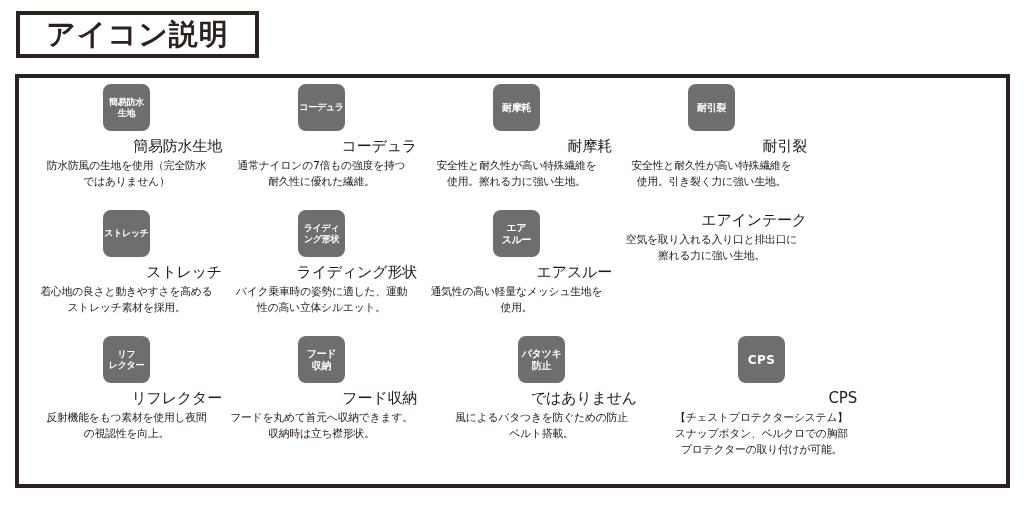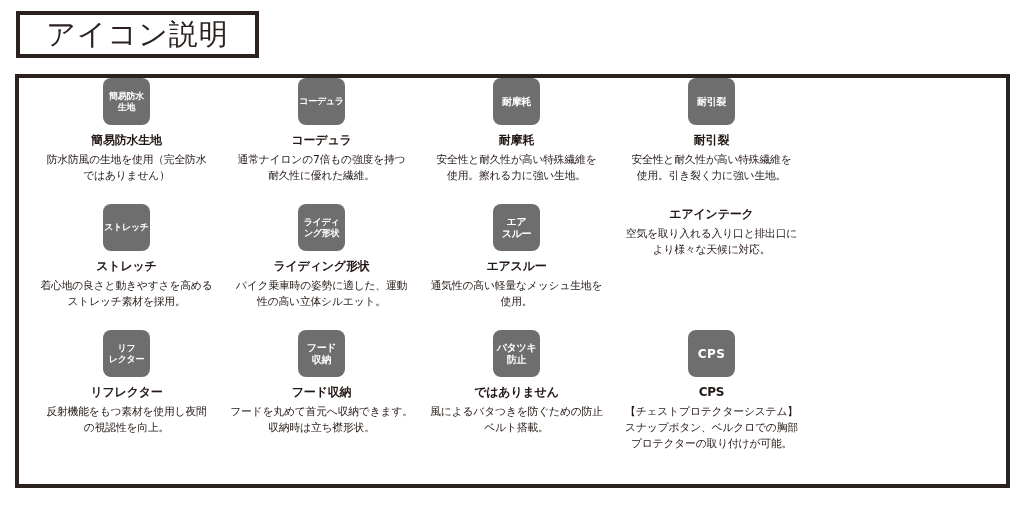--- a/index.html
+++ b/index.html
@@ -30,21 +30,21 @@
     height: 47px;
     border: 4px solid #2b2220;
     box-sizing: border-box;
     background: #ffffff;
     display: flex;
     align-items: center;
     justify-content: center;
   }
   .title-text {
     font-size: 29px;
-    font-weight: normal;
+    font-weight: bold;
     letter-spacing: 1px;
     color: #2b2220;
     line-height: 1;
     white-space: nowrap;
   }
 
   
   .frame {
     position: absolute;
     left: 15px;
@@ -55,35 +55,35 @@
     box-sizing: border-box;
     background: #ffffff;
   }
 
   .grid {
     position: absolute;
     left: 0;
     top: 0;
     width: 100%;
     height: 100%;
-    padding: 0 10px 0 10px;
+    padding: 6px 10px 0 10px;
     box-sizing: border-box;
     display: flex;
     flex-wrap: wrap;
     align-content: flex-start;
   }
 
   .cell {
     width: 195px;
     margin-right: 0;
     box-sizing: border-box;
     padding: 0 2px;
     height: 126px;
   }
-  .cell.row3 { height: 130px; }
+  .cell.row3 { height: 130px; margin-left: 25px; }
 
   .icon-wrap {
     display: flex;
     justify-content: center;
     height: 52px;
   }
   .icon-box {
     width: 47px;
     height: 47px;
     background: #6e6e6e;
@@ -98,23 +98,23 @@
     font-size: 10px;
     font-weight: bold;
     line-height: 12px;
     letter-spacing: -0.3px;
     white-space: pre-line;
   }
   .icon-label.small { font-size: 9px; line-height: 11px; }
   .icon-label.cps { font-size: 12px; letter-spacing: 0.5px; }
 
   .item-title {
-    text-align: center;
-    font-size: 12px;
-    font-weight: bold;
+    text-align: right;
+    font-size: 15px;
+    font-weight: normal;
     color: #231815;
     line-height: 18px;
     margin-top: 1px;
     letter-spacing: -0.2px;
     white-space: nowrap;
   }
   .item-desc {
     font-size: 10.8px;
     line-height: 16px;
     color: #231815;
@@ -204,21 +204,21 @@
 スルー</span>
             </div>
           </div>
           <div class="item-title">エアスルー</div>
           <div class="item-desc">通気性の高い軽量なメッシュ生地を
 使用。</div>
         </div>
         <div class="cell">
           <div class="item-title">エアインテーク</div>
           <div class="item-desc">空気を取り入れる入り口と排出口に
-より様々な天候に対応。</div>
+擦れる力に強い生地。</div>
         </div>
         <div class="cell">
           <div class="icon-wrap">
             <div class="icon-box">
               <span class="icon-label small">リフ
 レクター</span>
             </div>
           </div>
           <div class="item-title">リフレクター</div>
           <div class="item-desc">反射機能をもつ素材を使用し夜間

